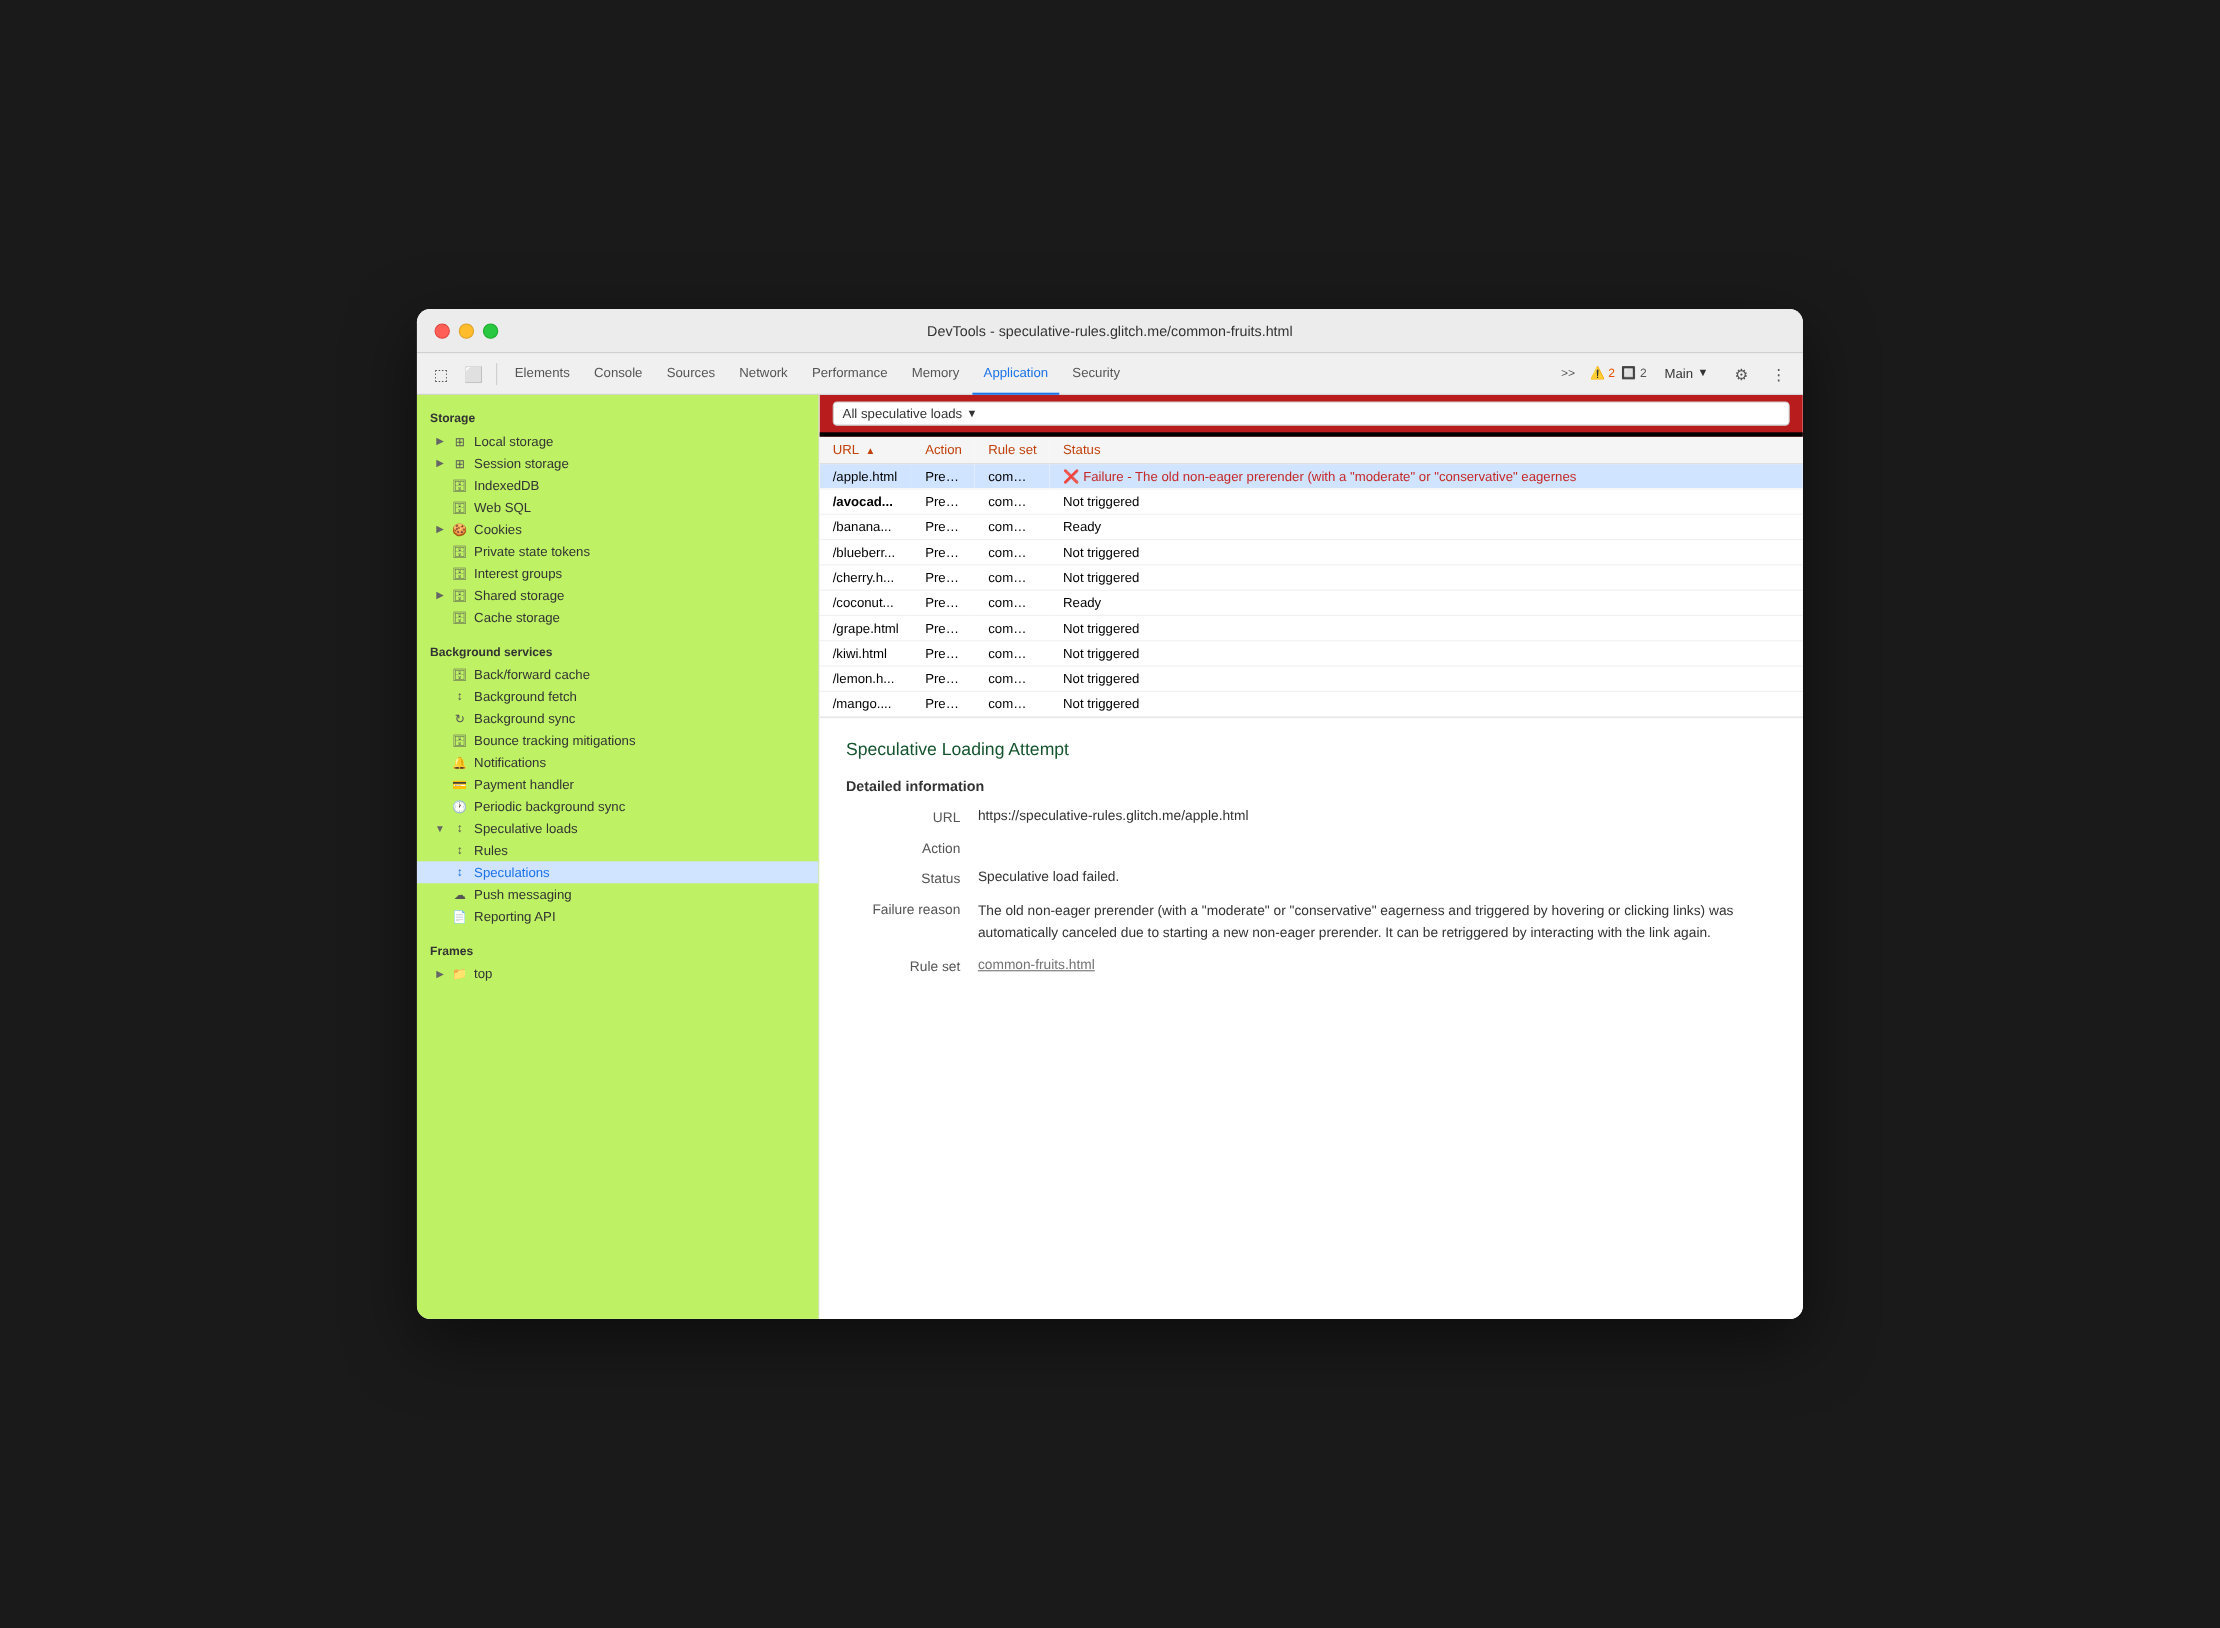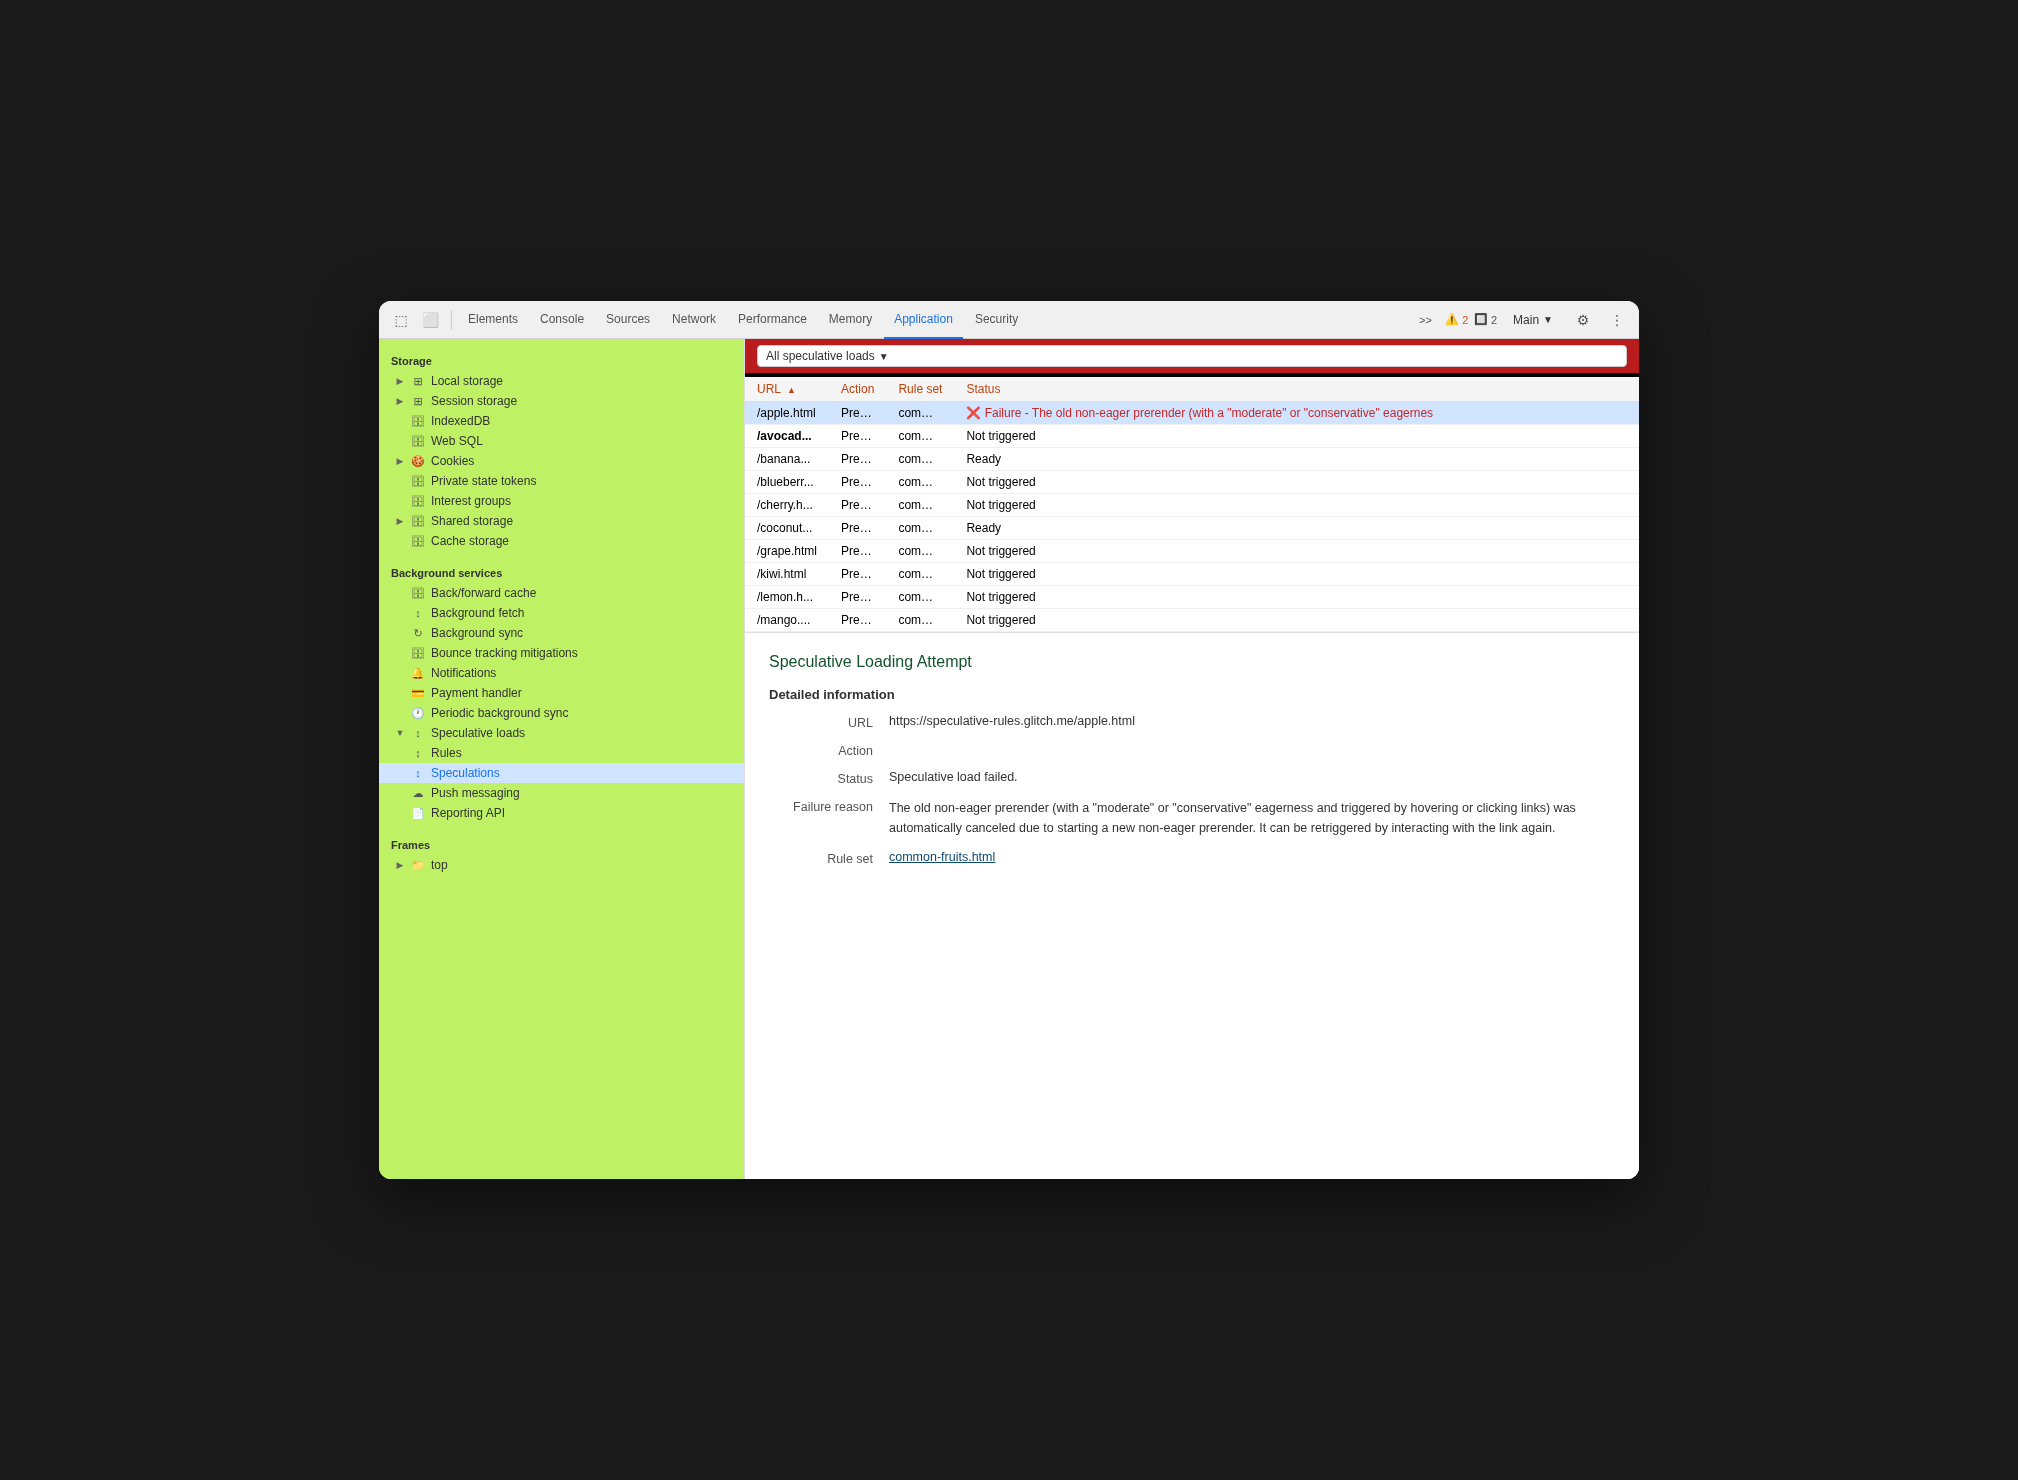--- a/index.html
+++ b/index.html
@@ -263,31 +263,39 @@
       padding: 2px 10px;
       border: 1px solid #ccc;
       border-radius: 4px;
       font-size: 12px;
       color: #333;
       cursor: pointer;
       background: #f5f5f5;
       margin-left: 8px;
     }
     .link-text {
-      color: #0c4a6e;
+      color: #737373;
       text-decoration: underline;
       cursor: pointer;
       text-align: right;
     }
   </style>
 </head>
 <body>
 
 <div class="window">
 
+  <div class="title-bar">
+    <div class="traffic-lights">
+      <div class="traffic-light tl-close"></div>
+      <div class="traffic-light tl-min"></div>
+      <div class="traffic-light tl-max"></div>
+    </div>
+    <div class="title-bar-title">DevTools - speculative-rules.glitch.me/common-fruits.html</div>
+  </div>
 
   <div class="toolbar">
     <button class="toolbar-icon-btn">⬚</button>
     <button class="toolbar-icon-btn">⬜</button>
     <div class="toolbar-sep"></div>
     <div class="tab">Elements</div>
     <div class="tab">Console</div>
     <div class="tab">Sources</div>
     <div class="tab">Network</div>
     <div class="tab">Performance</div>

